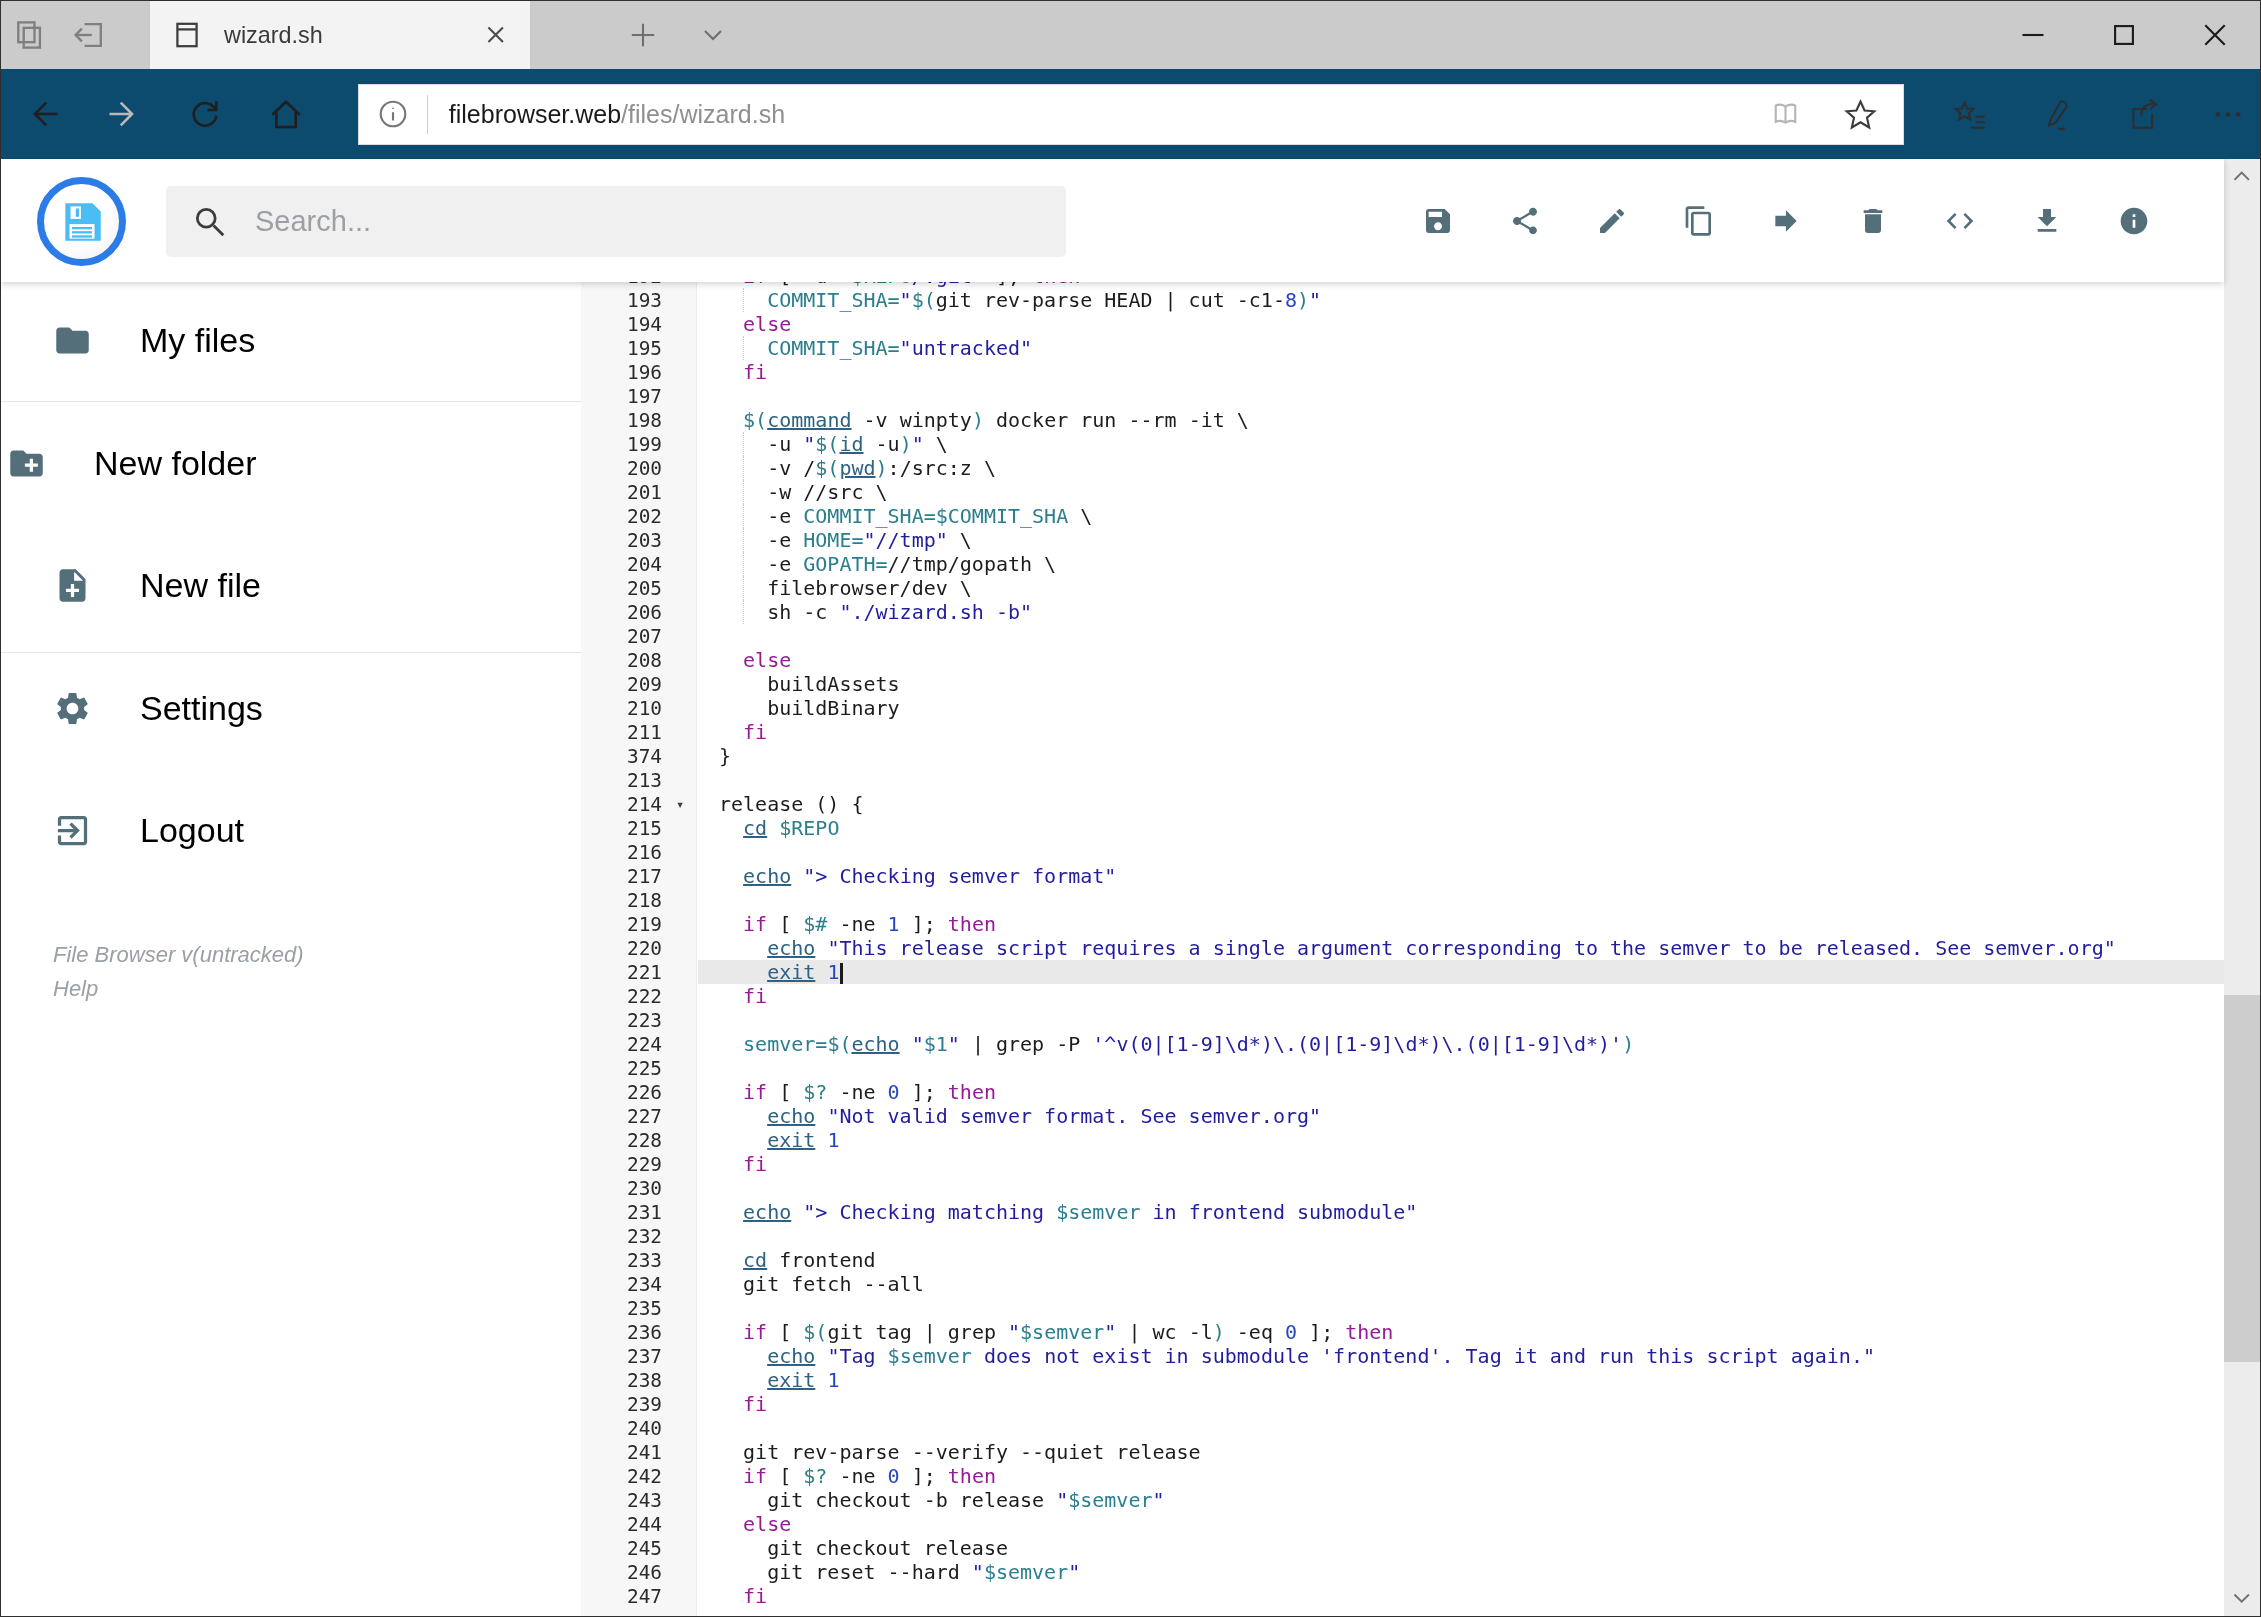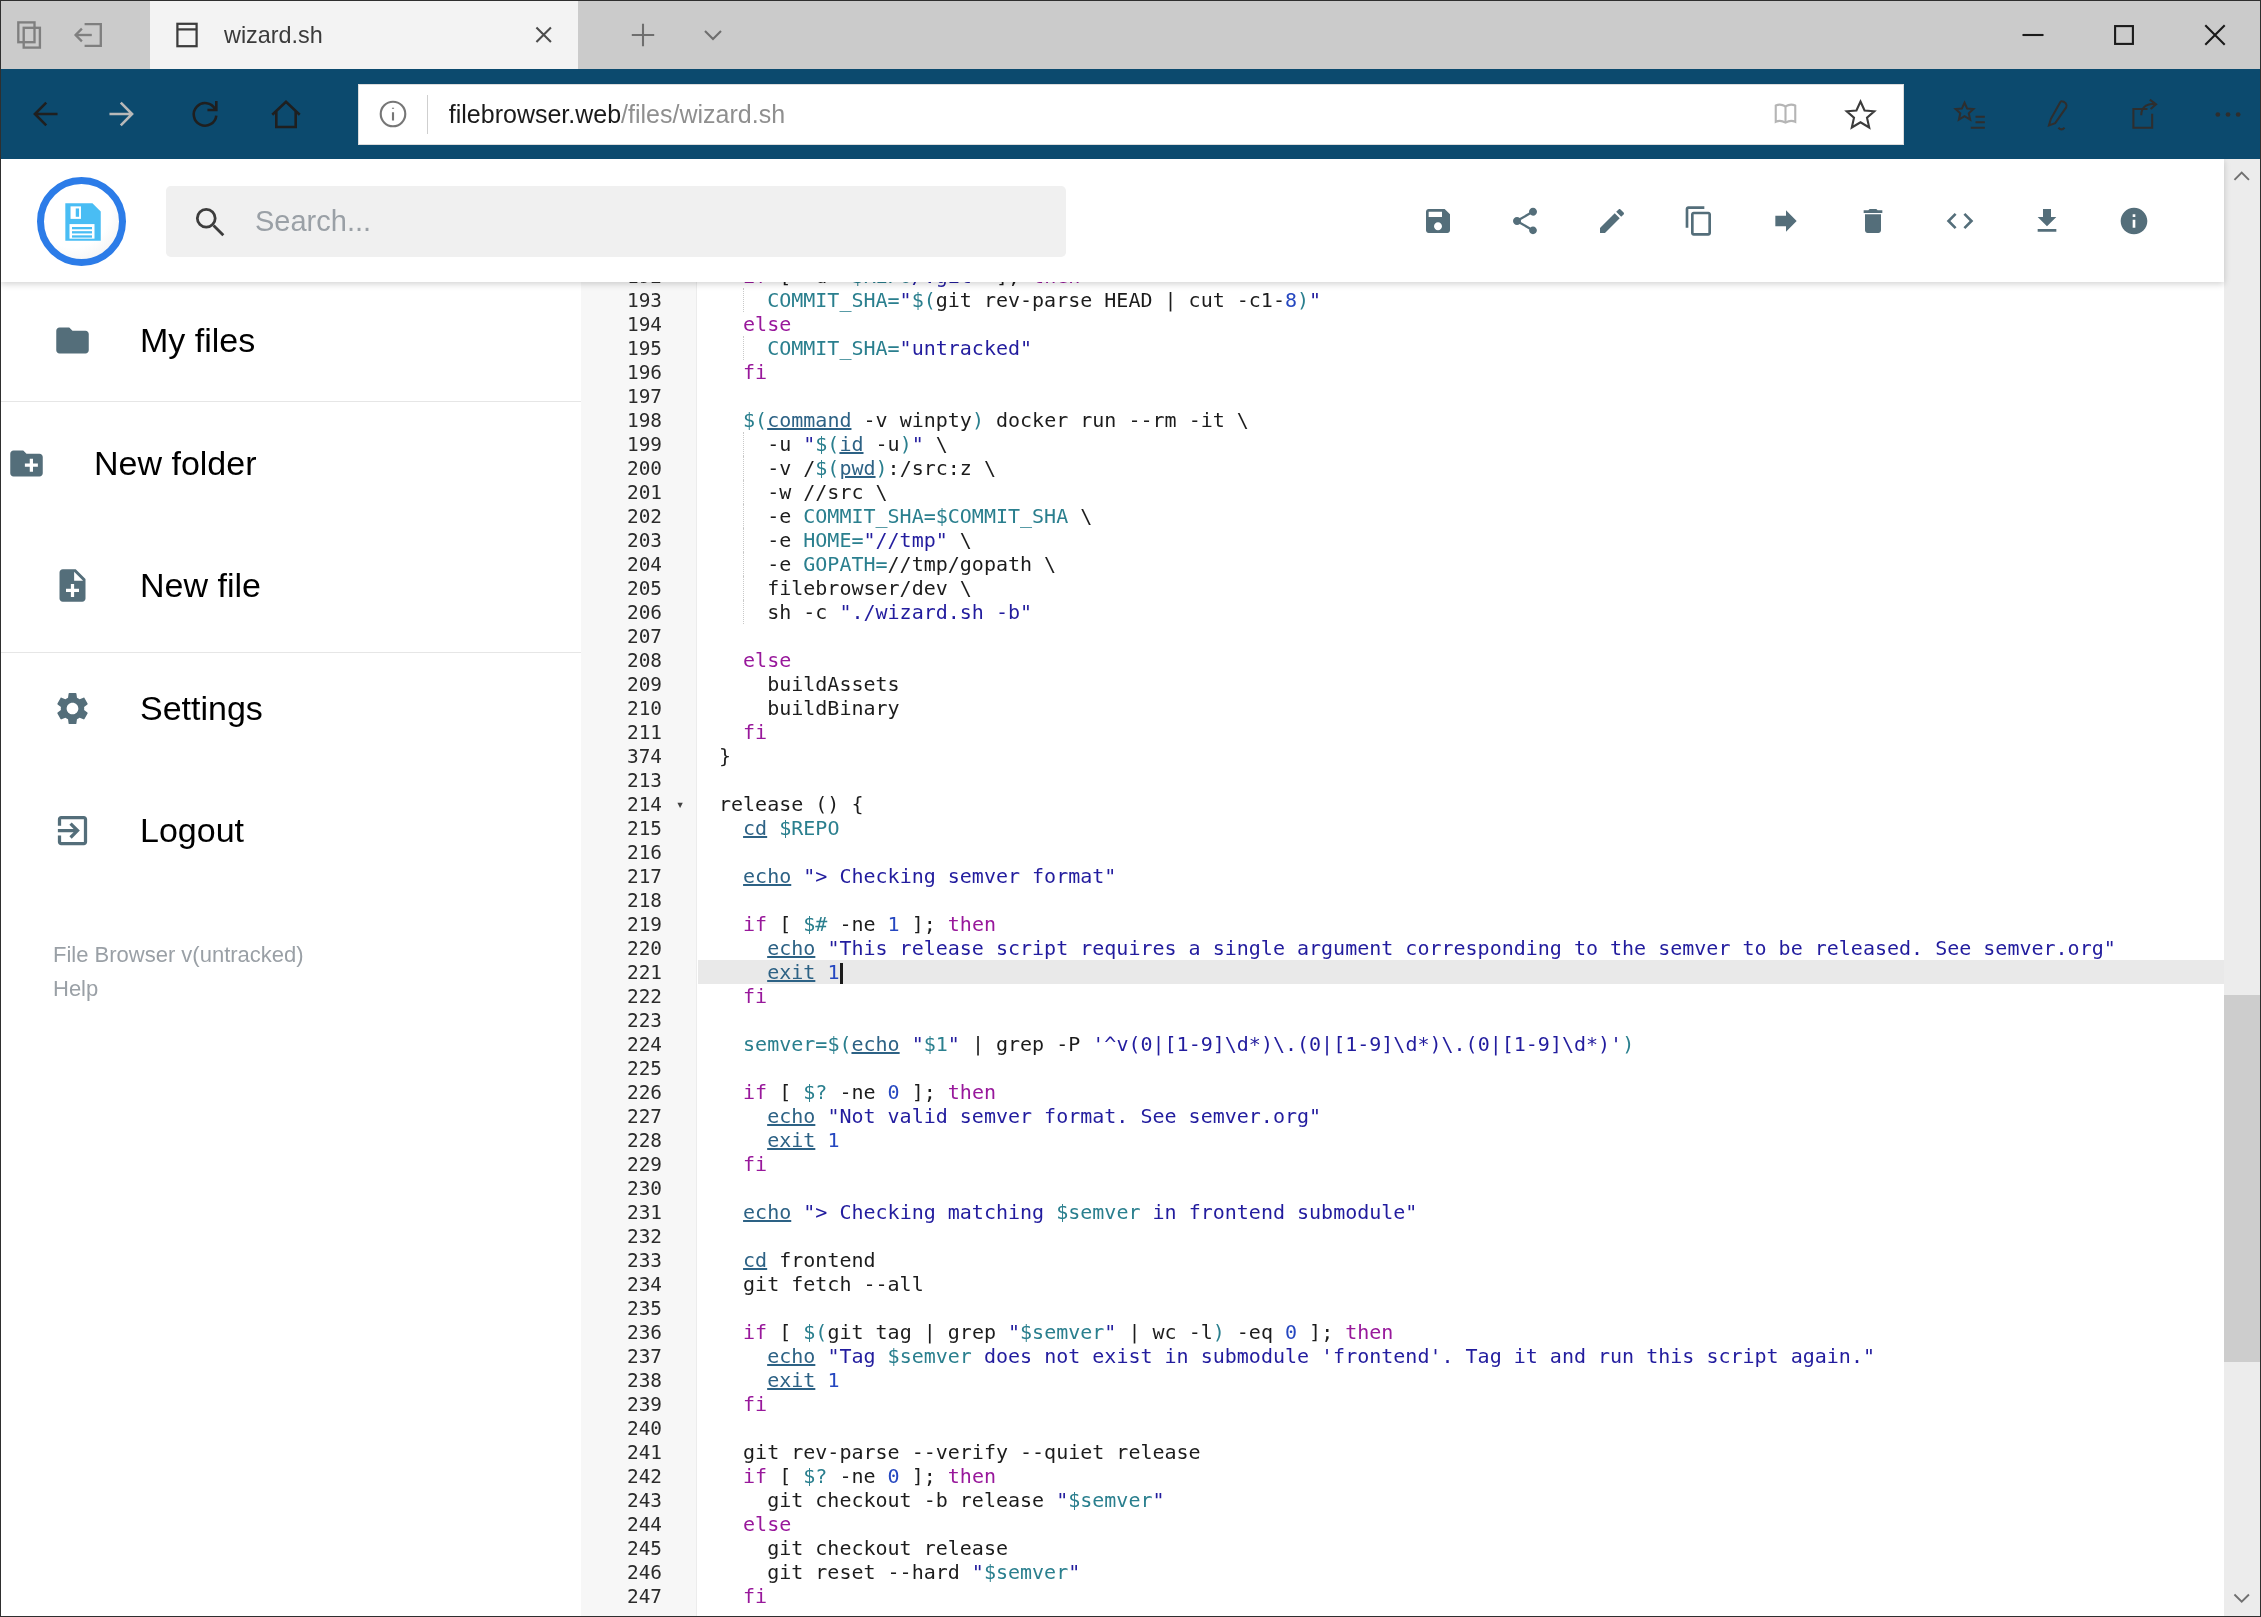--- a/index.html
+++ b/index.html
@@ -3,21 +3,21 @@
 <meta charset="utf-8">
 <style>
   * { margin:0; padding:0; box-sizing:border-box; }
   html,body { width:2261px; height:1617px; }
   body { font-family:"Liberation Sans", sans-serif; background:#2f2f2f; position:relative; overflow:hidden; }
   .window { position:absolute; inset:0; border:1.6px solid #2f2f2f; display:flex; flex-direction:column; background:#fff; }
 
   
   .tabbar { height:68px; background:#cbcbcb; position:relative; flex:none; }
   .tab-left-icons { position:absolute; left:11.3px; top:0; height:68px; display:flex; align-items:center; gap:24px; }
-  .tab { position:absolute; left:149px; top:0; width:428px; height:68px; background:#f3f3f3; display:flex; align-items:center; padding:0 21px; }
+  .tab { position:absolute; left:149px; top:0; width:380px; height:68px; background:#f3f3f3; display:flex; align-items:center; padding:0 21px; }
   .tab-title { font-size:23.4px; color:#3b3b3b; margin-left:21px; flex:1; white-space:nowrap; overflow:hidden; }
   .newtab { position:absolute; left:618px; top:0; height:68px; width:48px; display:flex; align-items:center; justify-content:center; }
   .tabchev { position:absolute; left:688px; top:0; height:68px; width:48px; display:flex; align-items:center; justify-content:center; }
   .wincontrols { position:absolute; right:0; top:0; height:68px; display:flex; }
   .winbtn { width:91px; height:68px; display:flex; align-items:center; justify-content:center; }
 
   
   .toolbar { height:90px; background:#0c4a6e; position:relative; flex:none; }
   .navbtn { position:absolute; top:0; height:90px; width:65px; display:flex; align-items:center; justify-content:center; }
   .urlbar { position:absolute; left:357px; top:14.5px; width:1546px; height:61px; background:#fff; border:0.8px solid #dcdcdc; display:flex; align-items:center; }
@@ -45,21 +45,21 @@
   
   .main { flex:1; display:flex; overflow:hidden; }
   .sidebar { width:580px; flex:none; background:#fff; padding-top:13px; }
   .side-item { height:90px; display:flex; align-items:center; padding-left:52px; cursor:default; }
   .side-item svg { flex:none; }
   .side-label { font-size:34px; color:#000000; margin-left:48px; }
   .side-div { height:0.8px; background:#e6e6e6; }
   .d1 { margin-top:16px; } .i2 { margin-top:17px;padding-left:6px; } .i3 { margin-top:32px; }
   .d2 { margin-top:21px; } .i4 { margin-top:11.3px; } .i5 { margin-top:31.5px; }
   .side-footer { margin-top:63px; padding-left:52px; }
-  .footer-line { font-size:22px; color:#9aa0a6; line-height:34px; }
+  .footer-line { font-size:22px; color:#9aa0a6; line-height:34px;font-style:italic; }
 
   
   .editor { flex:1; position:relative; overflow:hidden; background:#fff; font-family:"DejaVu Sans Mono", monospace; }
   .gutter-bg { position:absolute; left:0; top:0; bottom:0; width:116px; background:#f7f7f7; border-right:0.8px solid #ececec; }
   .rows { position:relative; margin-top:-18px; }
   .row { position:relative; height:24px; display:flex; align-items:center; isolation:isolate; }
   .row.active::after { content:""; position:absolute; left:117px; right:0; top:0; bottom:0; background:#e9e9e9; z-index:-1; }
   .num { width:81px; flex:none; text-align:right; font-size:19.4px; color:#2b2b2b; }
   .fold { width:36px; flex:none; text-align:center; font-size:13.7px; color:#424242; line-height:24px; }
   .code { position:relative; margin-left:21px; font-size:20px; line-height:24px; white-space:pre; color:#1c1c1c; }

